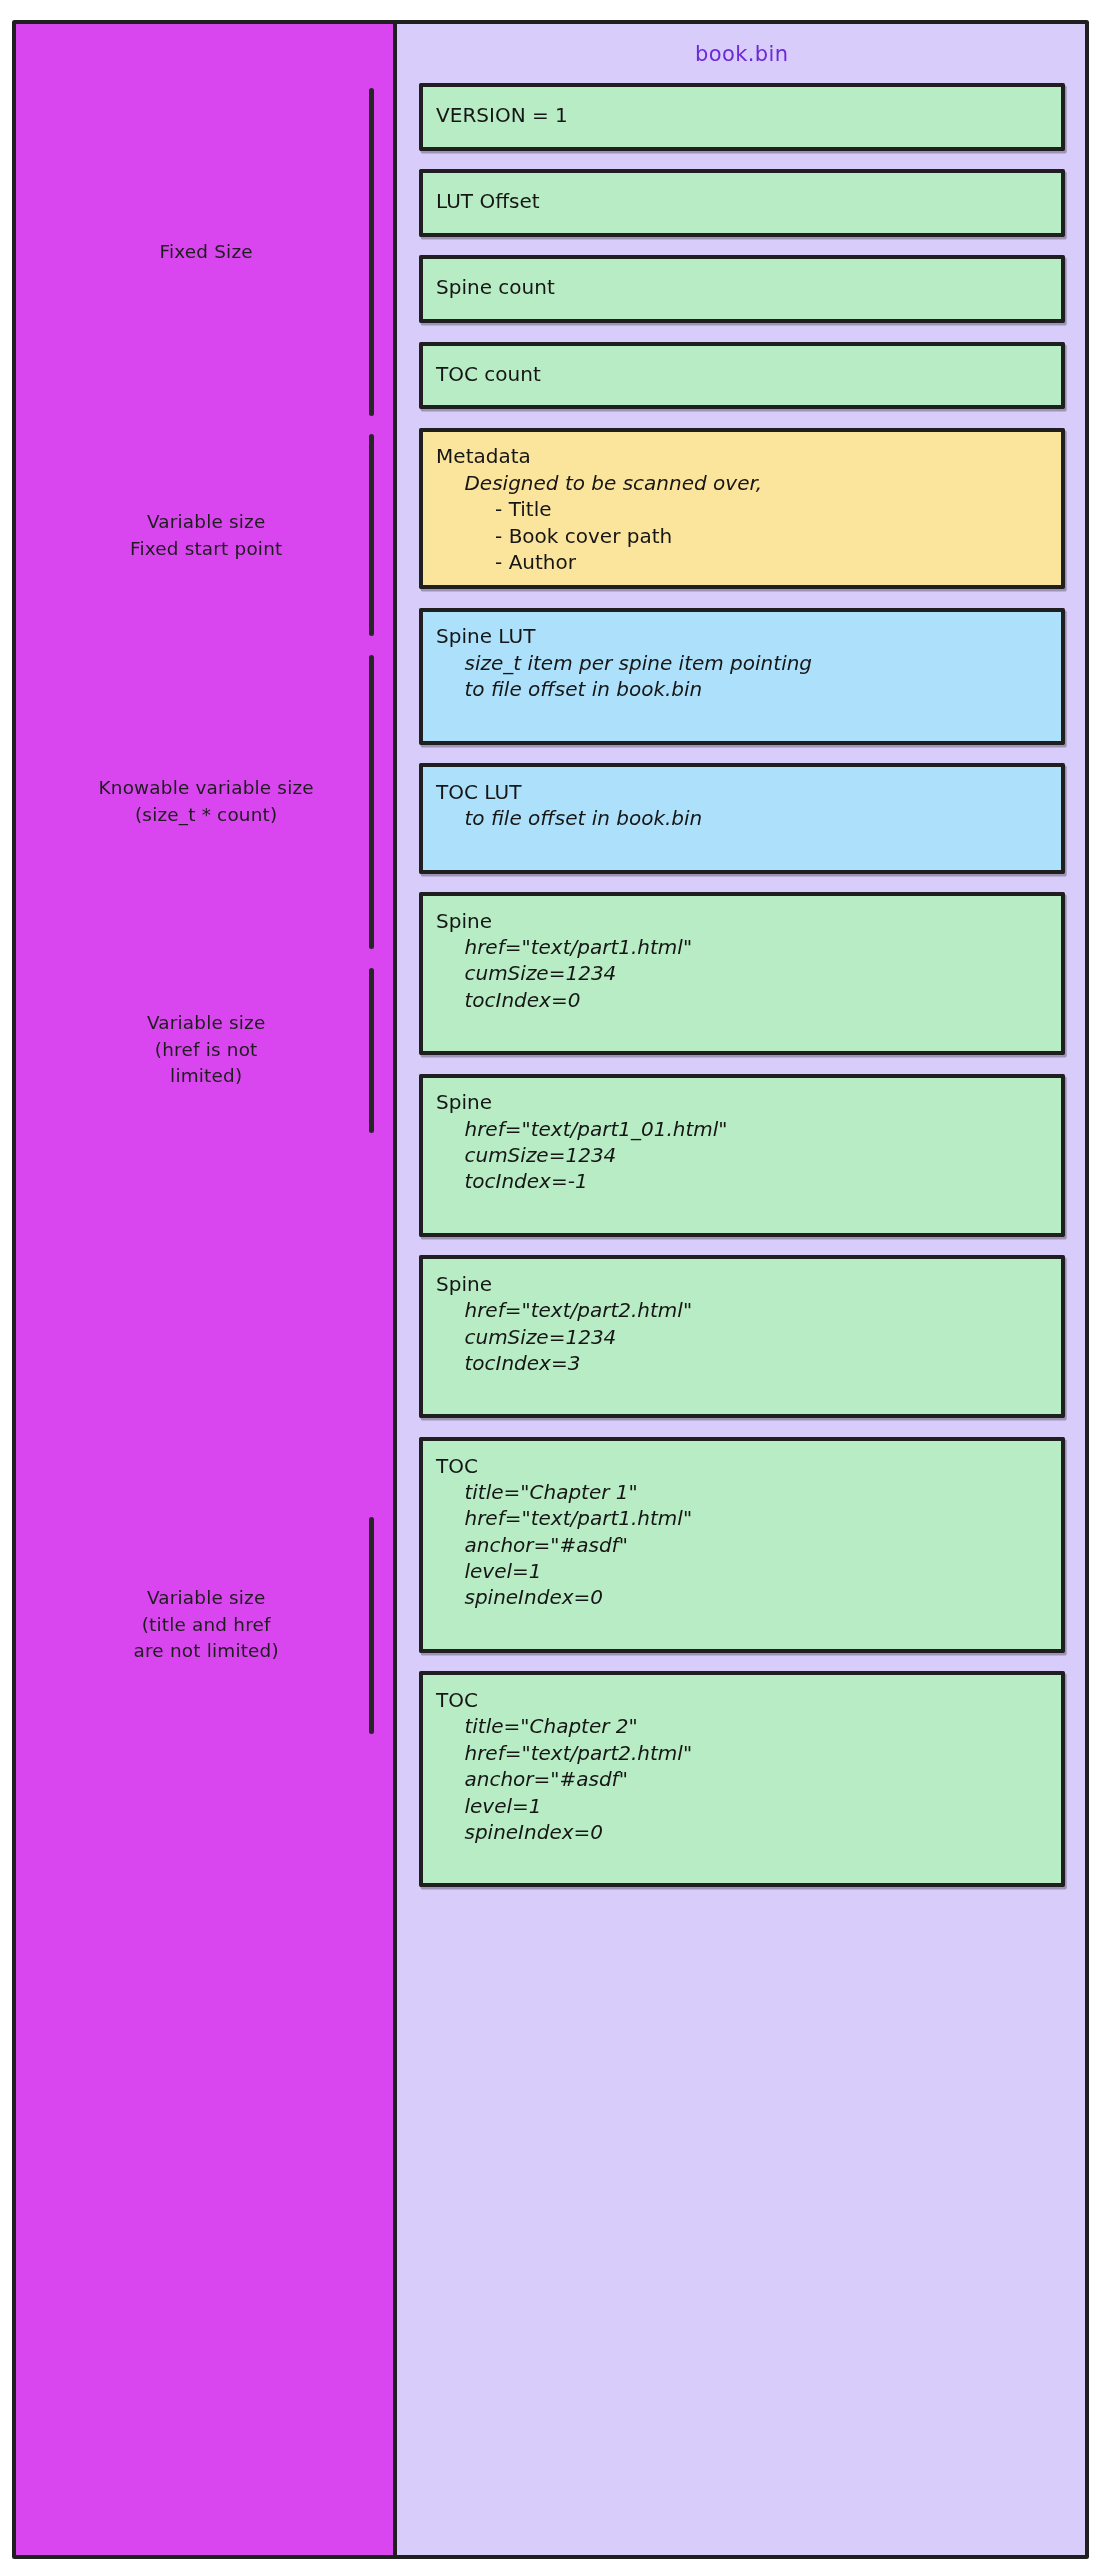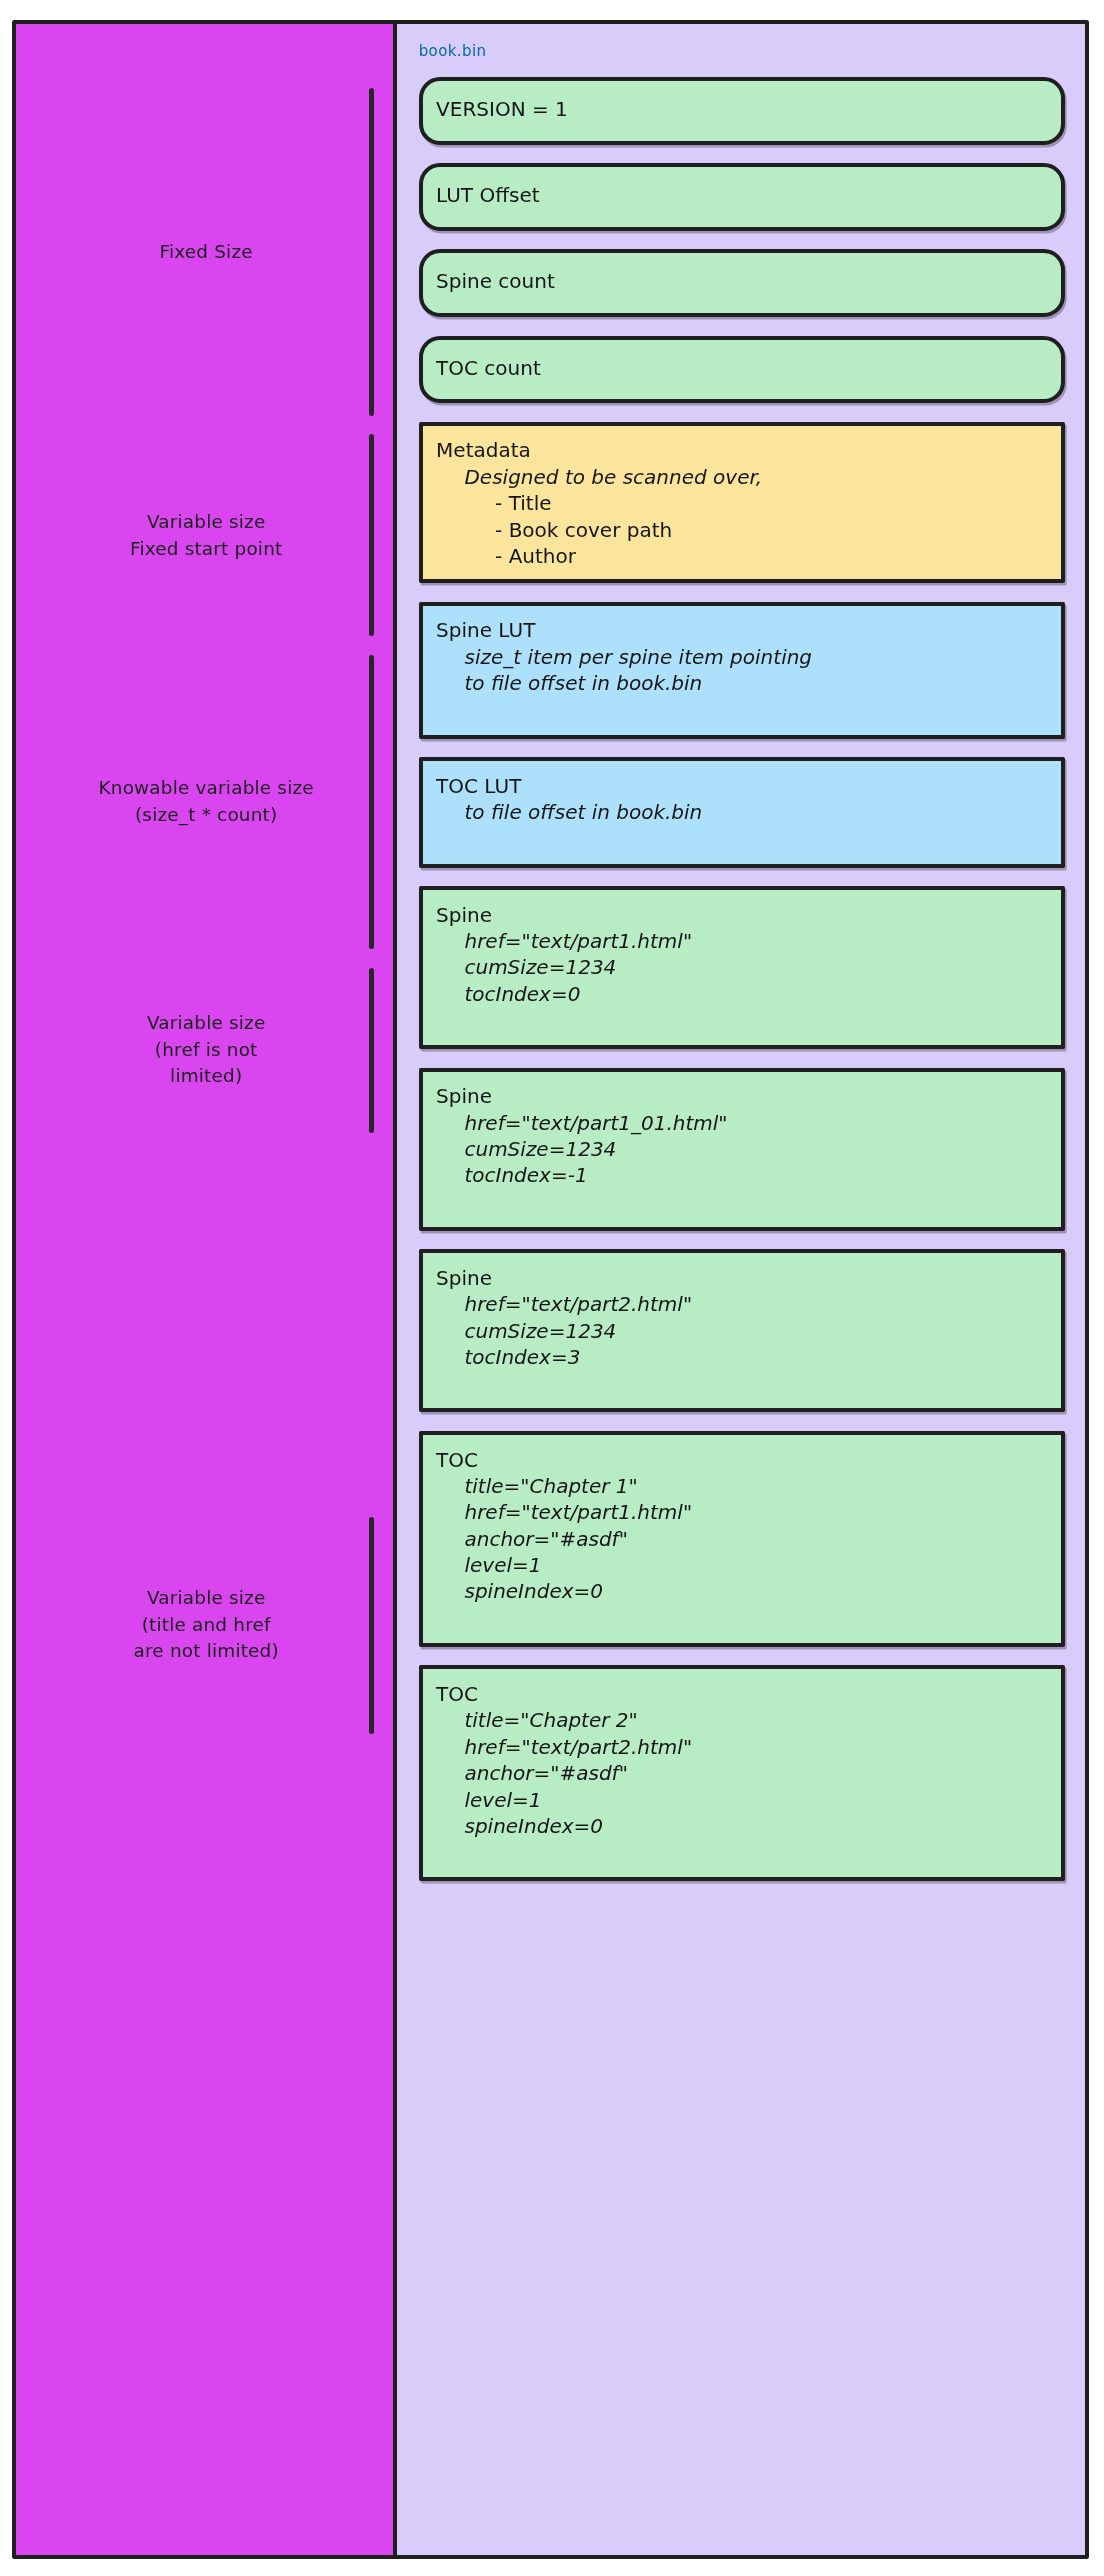--- a/index.html
+++ b/index.html
@@ -71,24 +71,24 @@
   
   .right-col {
     position: relative;
     flex: 1 1 auto;
     background: #d8ccfb;
     box-sizing: border-box;
     padding: 0 20px 22px 22px;
   }
 
   .file-title {
-    text-align: left;
-    color: #0369a1;
-    font-family: "DejaVu Sans", sans-serif;
-    font-size: 15px;
+    text-align: center;
+    color: #6d28d9;
+    font-family: "DejaVu Sans", sans-serif;
+    font-size: 21px;
     padding: 18.4px 0 16.7px 0;
     letter-spacing: 0.4px;
   }
 
   .block {
     box-sizing: border-box;
     border: 4.2px solid #1f1f1f;
     border-radius: 1.7px;
     margin-bottom: 18.4px;
     padding: 11.7px 13.4px 13.4px 13.4px;
@@ -114,21 +114,20 @@
   }
   .block .sub2 {
     display: block;
     padding-left: 59px;
     white-space: pre;
   }
 
   .block.one-line {
     padding: 15px 13.4px 18.4px 13.4px;
     min-height: 47px;
-    border-radius: 21px;
   }
   .block.pad-lg { padding-bottom: 10px; }
   .block.pad-xl { padding-bottom: 38px; }
 </style>
 </head>
 <body>
 
 <div id="diagram">
   <div class="outer-frame">
 

